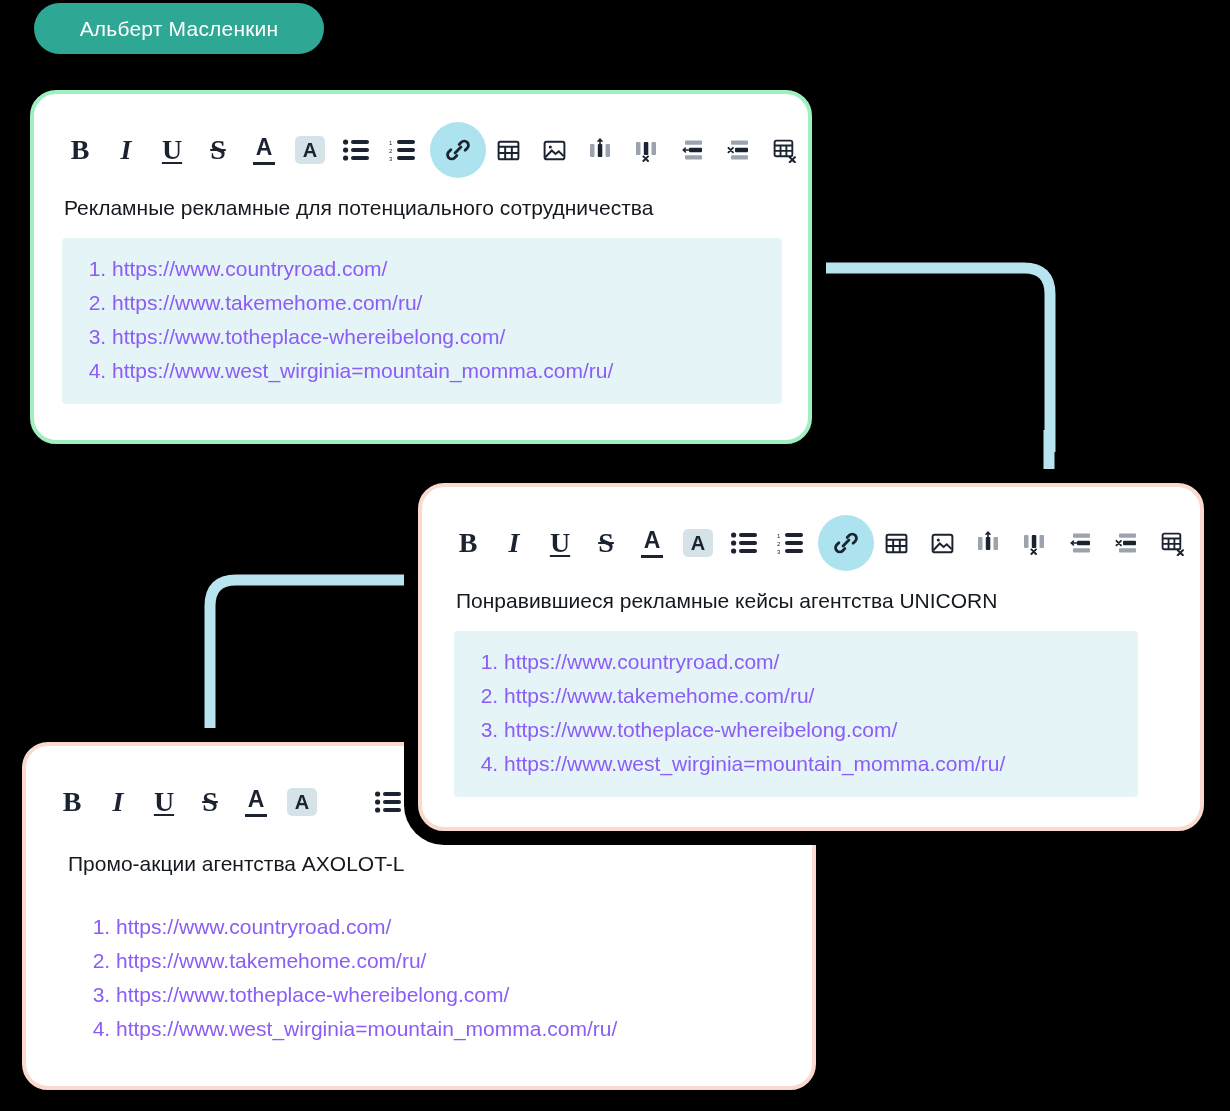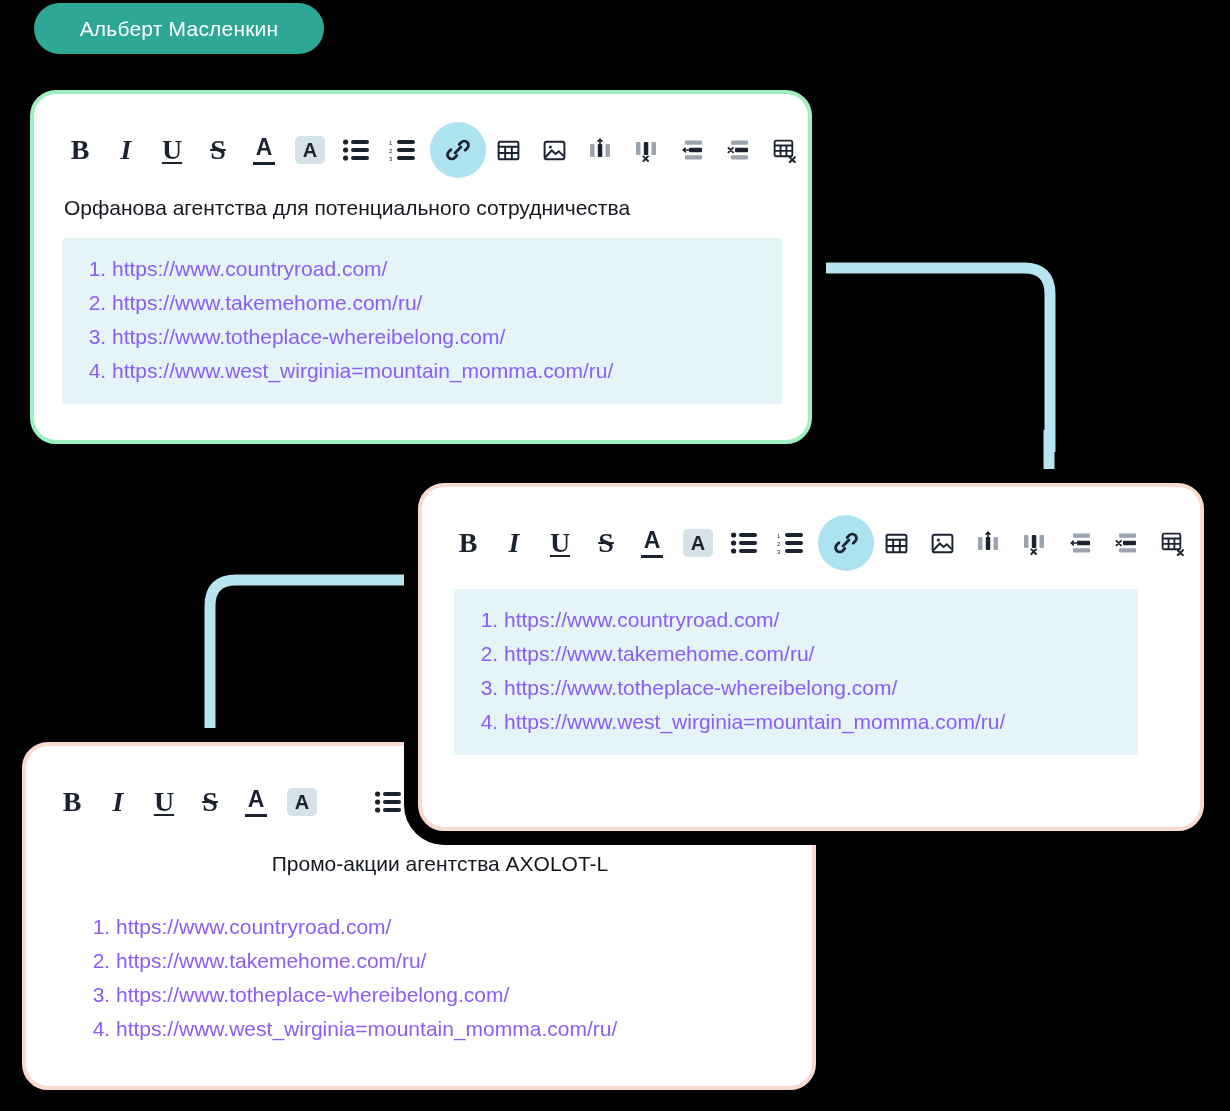--- a/index.html
+++ b/index.html
@@ -98,21 +98,21 @@
     background: #E4F4F7;
     border-radius: 4px;
   }
   .doc-list.plain { background: transparent; padding-left: 48px; margin-top: 18px; }
   .doc-list li {
     font-size: 21px; color: #8b5cf6; line-height: 1.62;
     white-space: nowrap;
   }
   .card-2 .doc-title { padding-left: 34px; }
   .card-2 .doc-list  { margin-left: 32px; margin-right: 62px; }
-  .card-3 .doc-title { padding-left: 42px; padding-top: 18px; text-align: center; }
+  .card-3 .doc-title { padding-left: 42px; padding-top: 18px; }
   .card-3 .doc-list  { margin-left: 42px; }
 </style>
 </head>
 <body>
 
 <div class="stage">
 
   <div class="conn" style="left:806px; top:262px;">
     <svg width="250" height="190" viewBox="0 0 250 190" fill="none">
       <path d="M0 6 H218 Q244 6 244 32 V190" stroke="#B8E4EF" stroke-width="11" fill="none" stroke-linecap="butt"></path>
@@ -296,21 +296,21 @@
         </div>
         <div class="tb-btn">
           <svg width="25" height="25" viewBox="0 0 24 24" fill="none" stroke="#1B2330" stroke-width="1.8">
               <rect x="2.5" y="2.5" width="17" height="15" rx="1.5"></rect>
               <path d="M2.5 7.2h17M2.5 12.4h17M8.2 7.2v10.3M13.8 7.2v10.3"></path>
               <path d="M17 18.4 L22 23.2 M22 18.4 L17 23.2" stroke-width="1.9" stroke-linecap="round"></path>
             </svg>
         </div>
       </div>
     </div>
-    <div class="doc-title">Орфанова агентства для потенциального сотрудничества</div>
+    <div class="doc-title">Рекламные рекламные для потенциального сотрудничества</div>
     <ol class="doc-list">
       <li>https://www.countryroad.com/</li>
       <li>https://www.takemehome.com/ru/</li>
       <li>https://www.totheplace-whereibelong.com/</li>
       <li>https://www.west_wirginia=mountain_momma.com/ru/</li>
     </ol>
   </div>
 
   <div class="card card-2">
     <div class="toolbar">
@@ -416,20 +416,21 @@
         </div>
         <div class="tb-btn">
           <svg width="25" height="25" viewBox="0 0 24 24" fill="none" stroke="#1B2330" stroke-width="1.8">
               <rect x="2.5" y="2.5" width="17" height="15" rx="1.5"></rect>
               <path d="M2.5 7.2h17M2.5 12.4h17M8.2 7.2v10.3M13.8 7.2v10.3"></path>
               <path d="M17 18.4 L22 23.2 M22 18.4 L17 23.2" stroke-width="1.9" stroke-linecap="round"></path>
             </svg>
         </div>
       </div>
     </div>
+    <div class="doc-title">Понравившиеся рекламные кейсы агентства UNICORN</div>
     <ol class="doc-list">
       <li>https://www.countryroad.com/</li>
       <li>https://www.takemehome.com/ru/</li>
       <li>https://www.totheplace-whereibelong.com/</li>
       <li>https://www.west_wirginia=mountain_momma.com/ru/</li>
     </ol>
   </div>
 
 </div>
 

